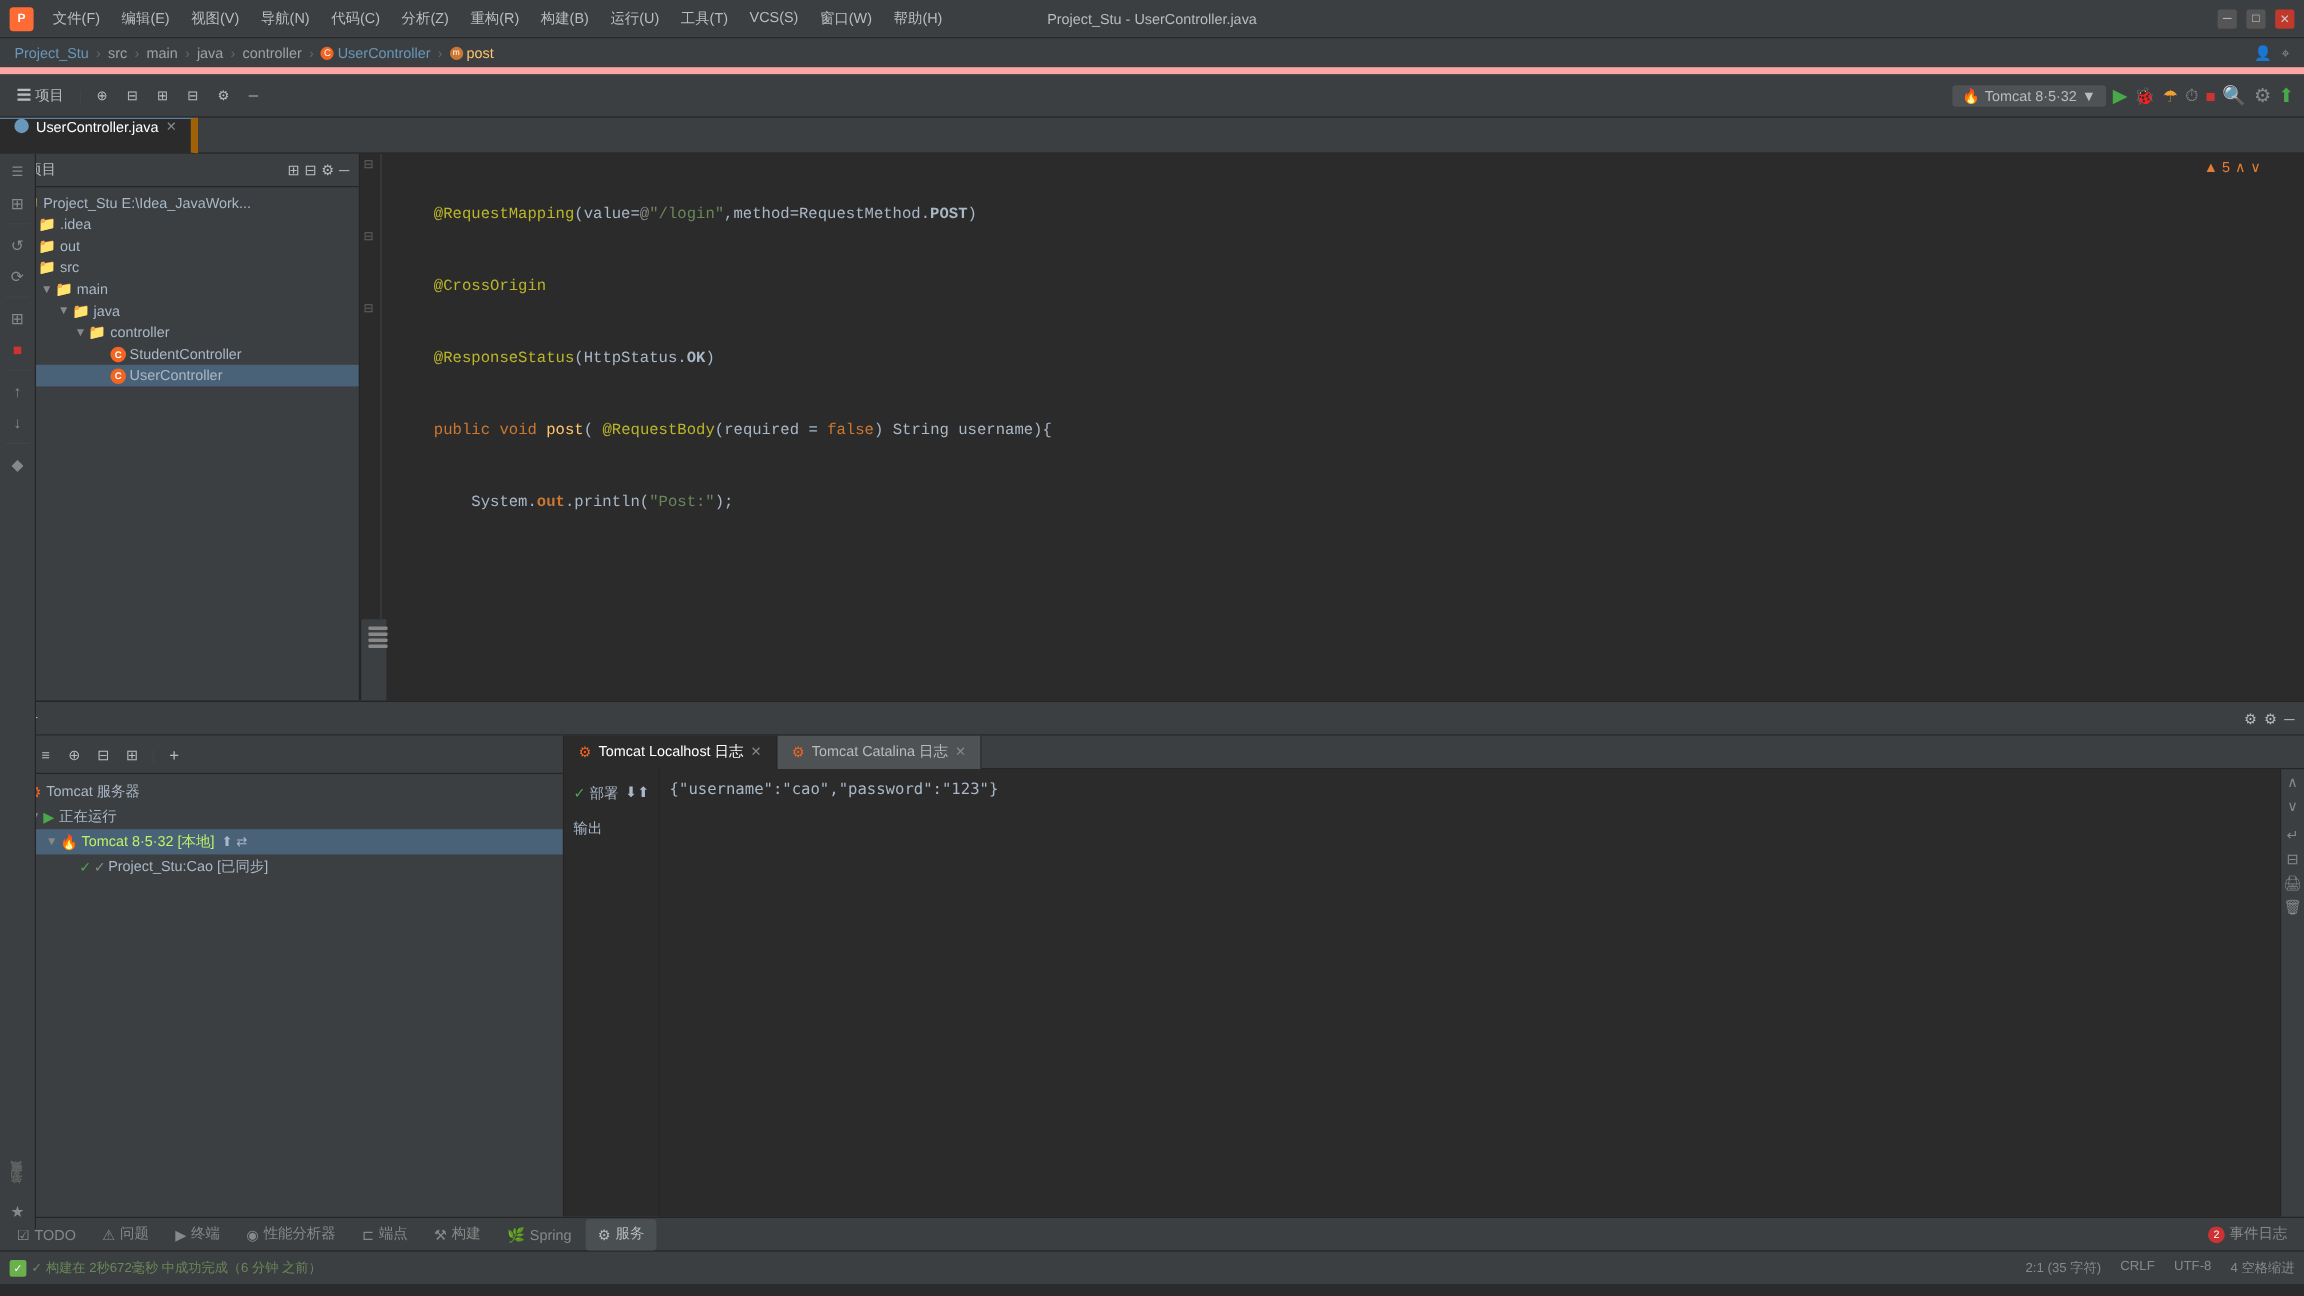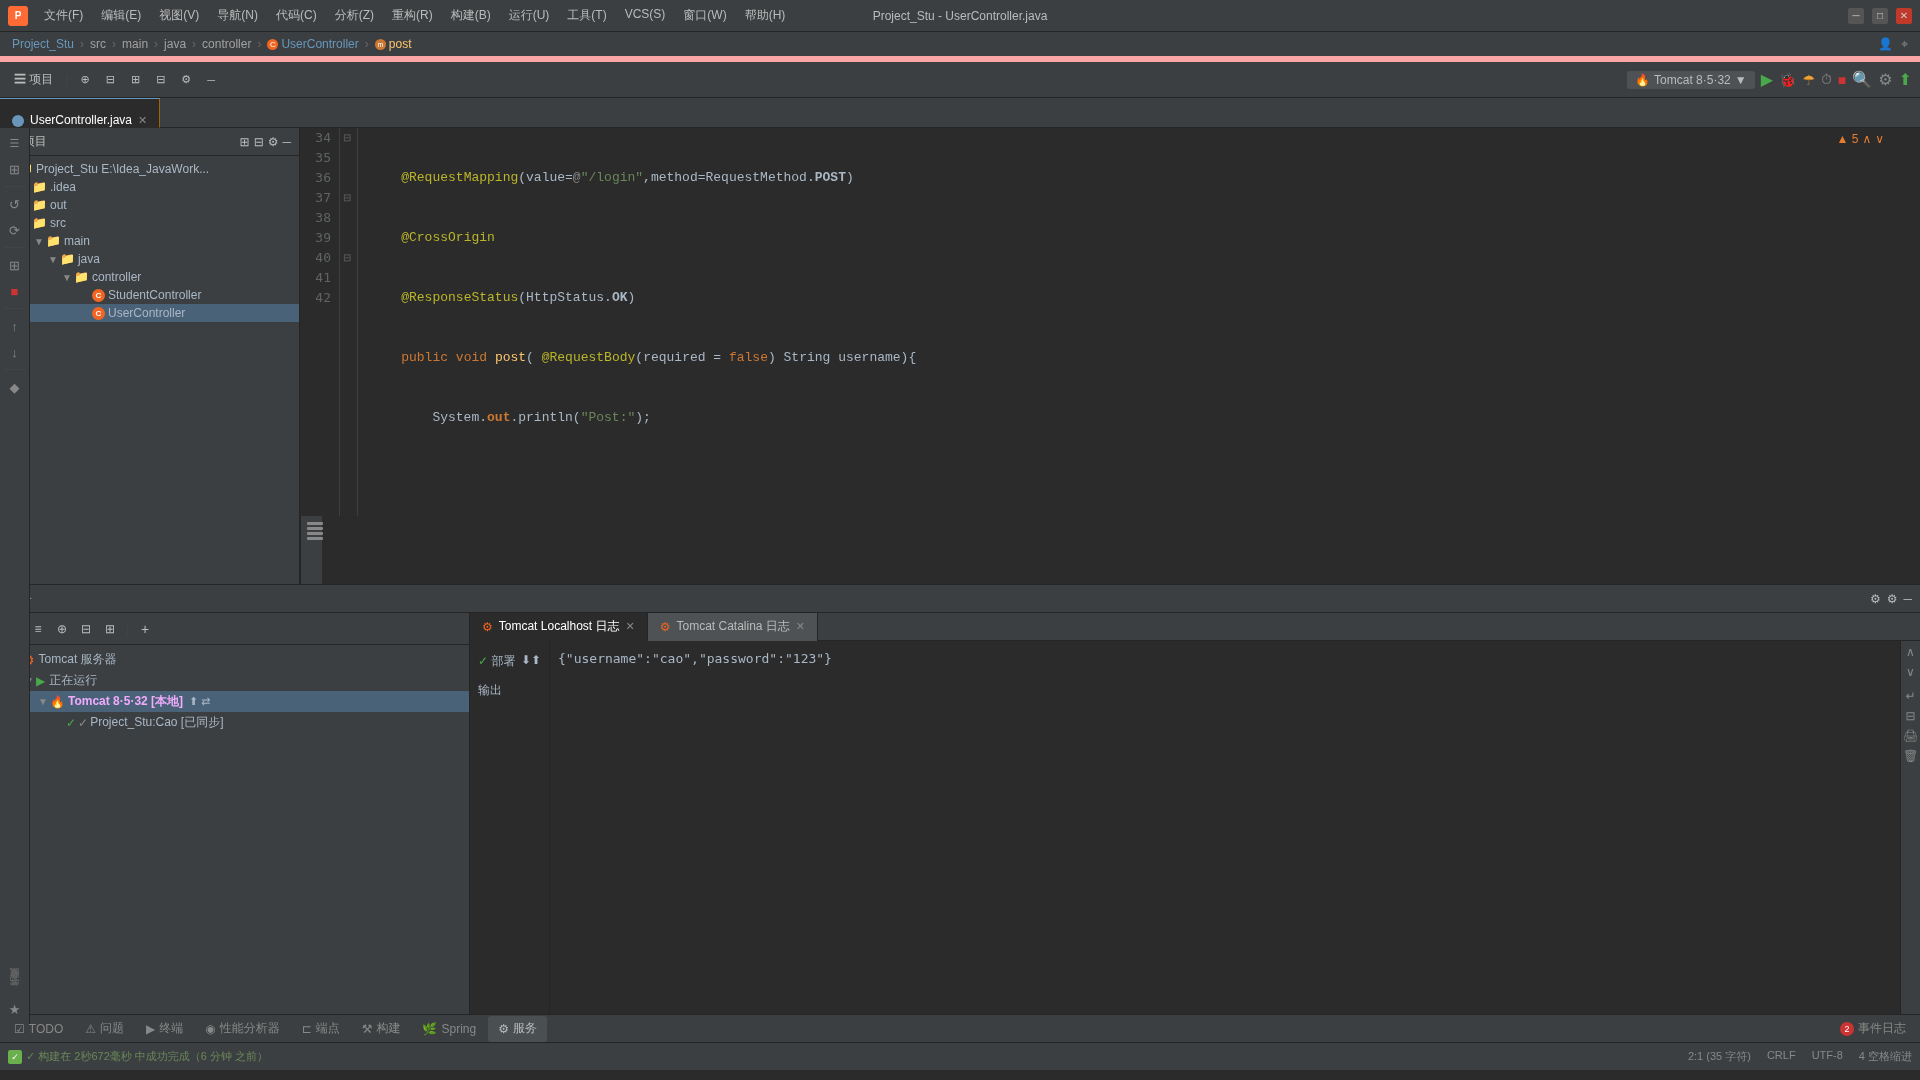--- a/index.html
+++ b/index.html
@@ -78,23 +78,23 @@
     #tab-bar {
       height: 30px;
       background: #3c3f41;
       display: flex;
       align-items: center;
       border-bottom: 1px solid #252526;
     }
     .editor-tab {
       height: 30px;
       padding: 0 12px;
-      display: flex; align-items: flex-end; gap: 6px;
+      display: flex; align-items: flex-start; gap: 6px;
       background: #4e5254;
-      border-right: 1px solid #a16207;
+      border-right: 6px solid #a16207;
       cursor: pointer;
       font-size: 12px;
       color: #bbbbbb;
     }
     .editor-tab.active {
       background: #2b2b2b;
       color: #ffffff;
       border-bottom: 1px solid #2b2b2b;
       border-top: 1px solid #6897bb;
     }
@@ -532,31 +532,20 @@
 
           <div id="editor-area">
 
             <div id="warning-indicator">
               <span>▲ 5</span>
               <span>∧</span>
               <span>∨</span>
             </div>
             <div id="code-container">
 
-              <div id="line-numbers">
-                <div>34</div>
-                <div>35</div>
-                <div>36</div>
-                <div>37</div>
-                <div>38</div>
-                <div>39</div>
-                <div>40</div>
-                <div>41</div>
-                <div>42</div>
-              </div>
 
               <div style="width:18px; background:#2b2b2b; border-right:1px solid #3c3f41; position:relative;">
                 <div style="position:absolute; top:0; left:3px; color:#606366; font-size:10px; line-height:20px;">⊟</div>
                 <div style="position:absolute; top:60px; left:3px; color:#606366; font-size:10px; line-height:20px;">⊟</div>
                 <div style="position:absolute; top:120px; left:3px; color:#606366; font-size:10px; line-height:20px;">⊟</div>
               </div>
 
               <div id="code-content">
                 <div class="code-line">    <span class="ann">@RequestMapping</span>(value=<span style="color:#888;">@</span><span class="str">"/login"</span>,method=RequestMethod.<span class="bold">POST</span>)</div>
                 <div class="code-line">    <span class="ann">@CrossOrigin</span></div>
@@ -613,21 +602,21 @@
             <div class="srv-tree-item">
               <span class="tree-indent" style="width:18px;"></span>
               <span class="tree-arrow">▼</span>
               <span style="color:#49a84a; margin-right:4px;">▶</span>
               <span>正在运行</span>
             </div>
             <div class="srv-tree-item active">
               <span class="tree-indent" style="width:32px;"></span>
               <span class="tree-arrow">▼</span>
               <span style="color:#f26522; margin-right:3px; font-size:12px;">🔥</span>
-              <span style="color:#f0abfc; font-weight:bold;">Tomcat 8·5·32 [本地]</span>
+              <span style="color:#bef264; font-weight:normal;">Tomcat 8·5·32 [本地]</span>
               <span style="margin-left:6px; display:flex; gap:3px;">
                 <span style="cursor:pointer; font-size:11px;">⬆</span>
                 <span style="cursor:pointer; font-size:11px;">⇄</span>
               </span>
             </div>
             <div class="srv-tree-item">
               <span class="tree-indent" style="width:48px;"></span>
               <span class="tree-arrow" style="width:14px;"></span>
               <span style="color:#49a84a; margin-right:2px;">✓</span>
               <span style="color:#888; margin-right:2px;">✓</span>

